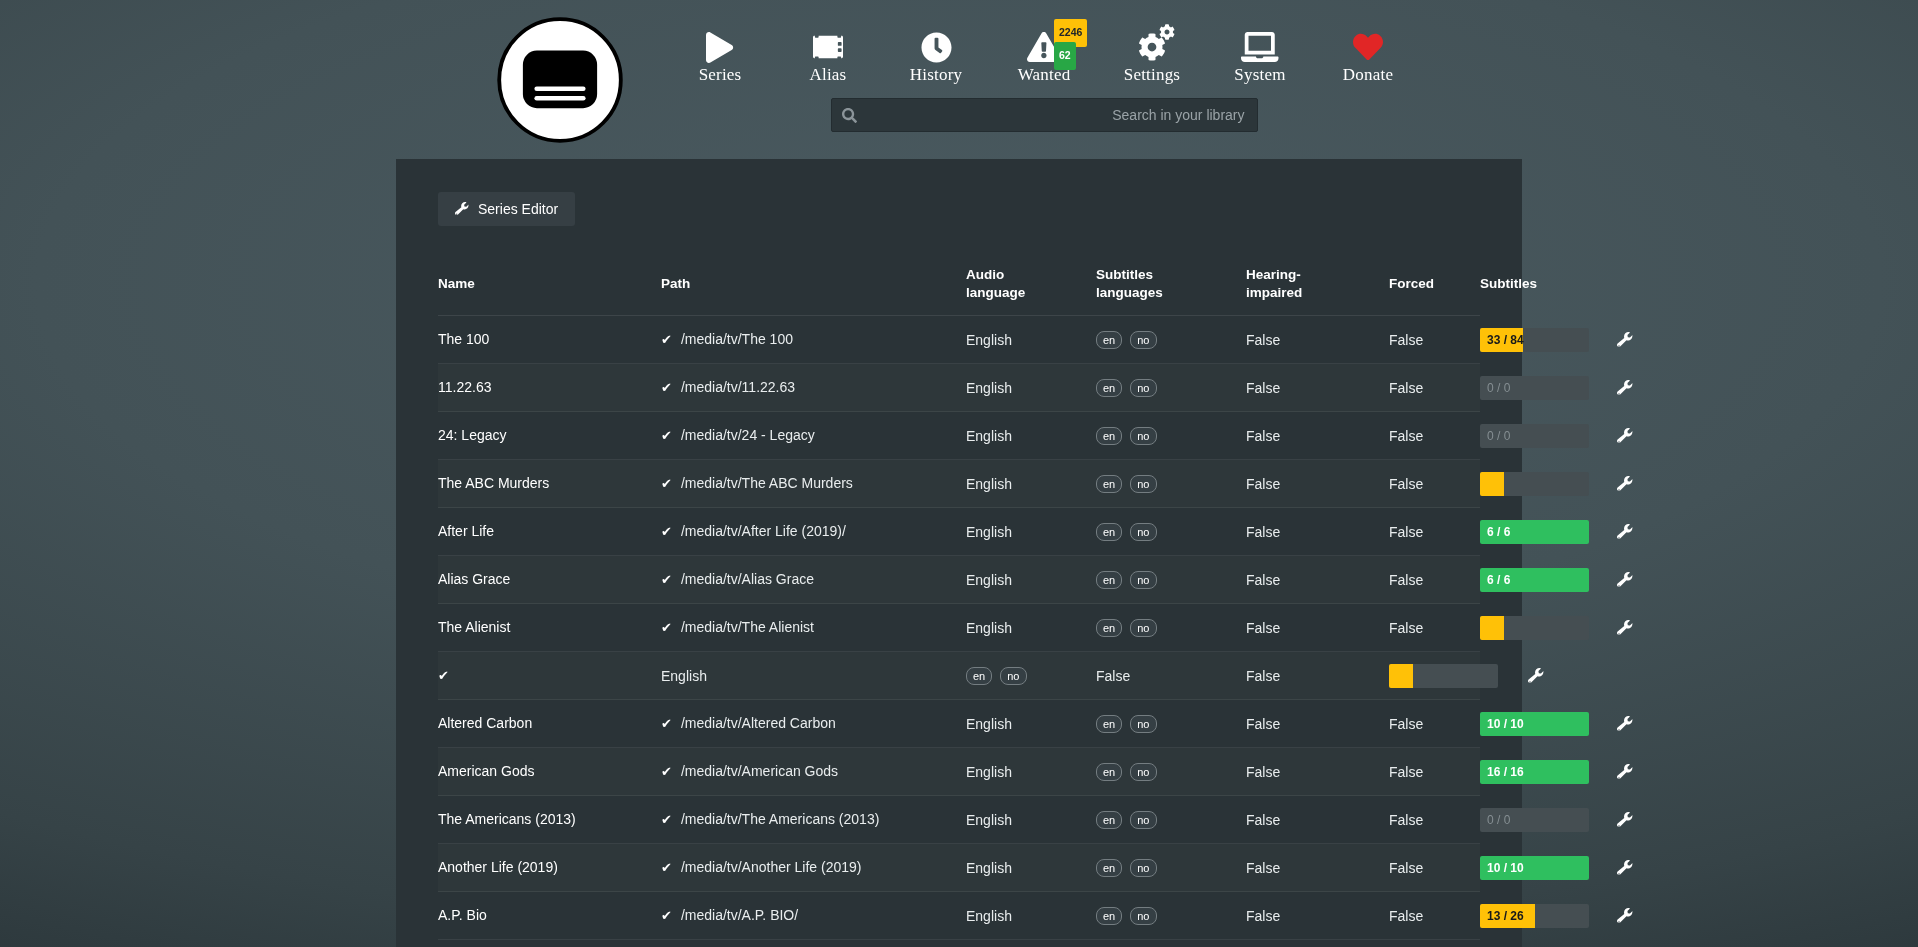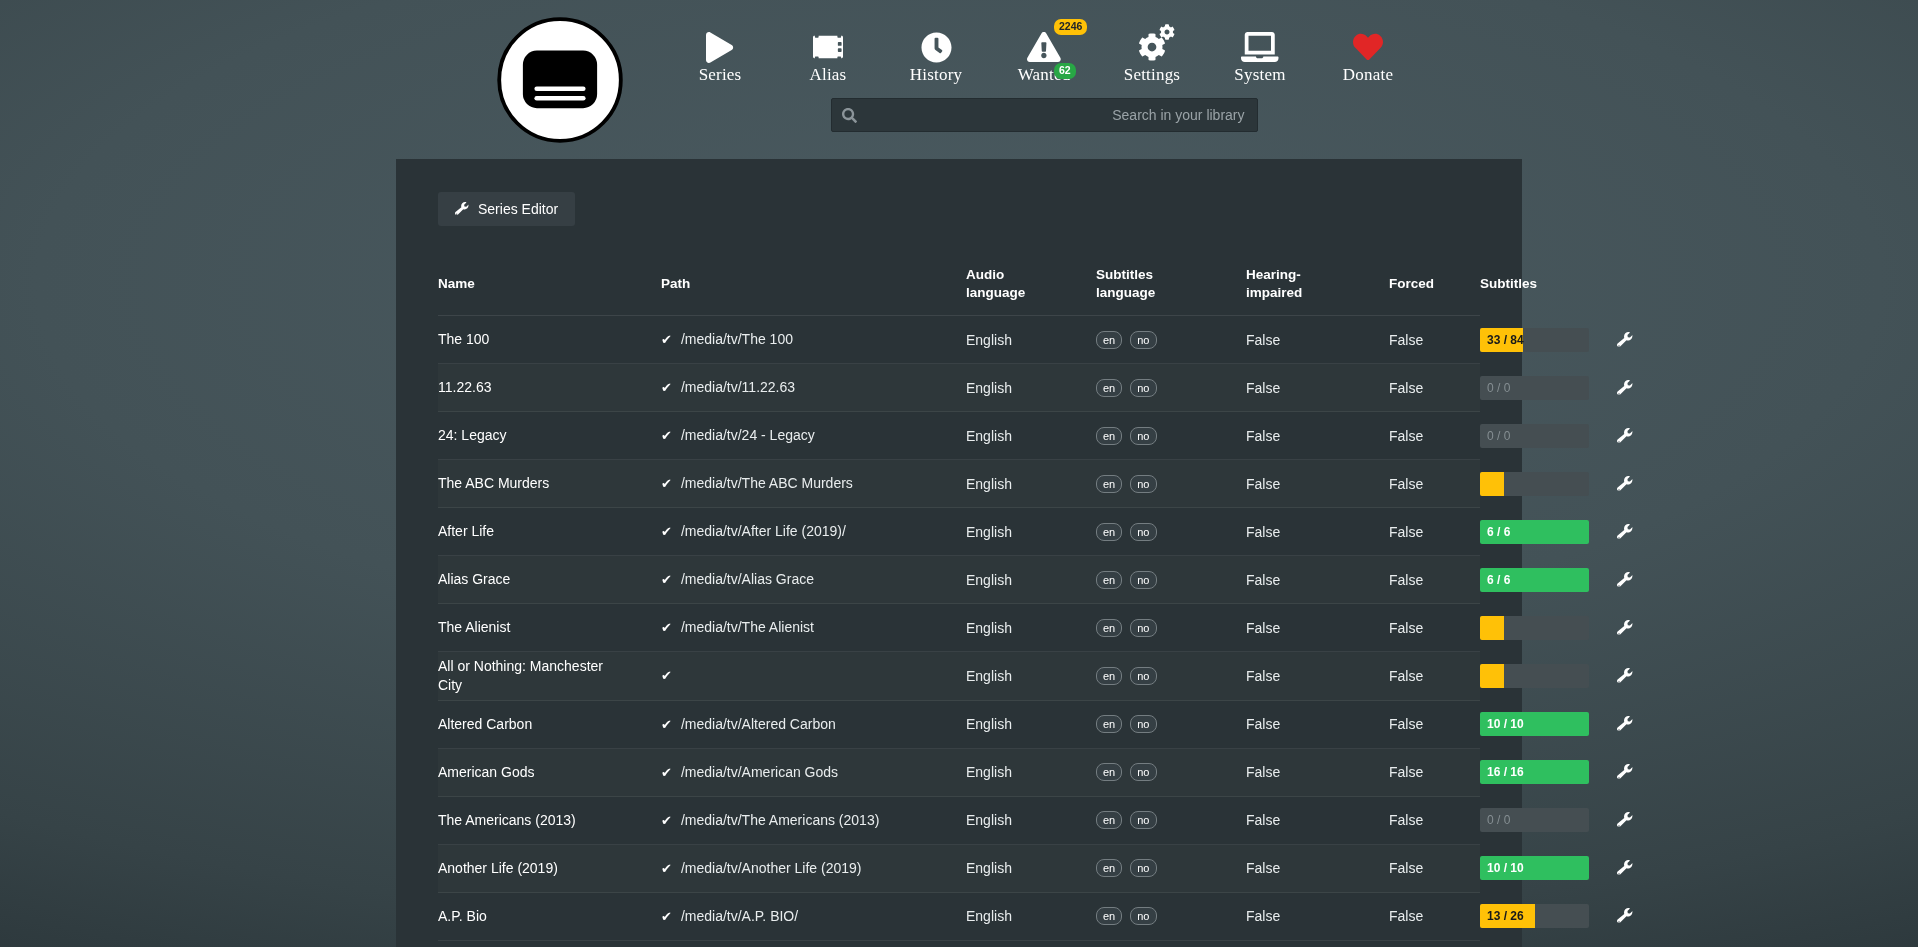--- a/index.html
+++ b/index.html
@@ -12,23 +12,23 @@
 
   
   .header-inner { display:flex; justify-content:center; align-items:flex-start; gap:42px; padding-top:16px; }
   .logo-wrap { width:128px; height:128px; flex:0 0 auto; cursor:pointer; }
   .nav-area { display:flex; flex-direction:column; align-items:center; margin-top:13px; }
   .nav { display:flex; }
   .nav-item { width:108px; display:flex; flex-direction:column; align-items:center; color:#fff; cursor:pointer; position:relative; }
   .nav-icon { height:36px; display:flex; align-items:center; justify-content:center; color:#fff; position:relative; }
   .nav-icon svg { display:block; }
   .nav-label { font-size:17px; margin-top:0; letter-spacing:.2px;font-family:Liberation Serif, serif; }
-  .nav-item .wbadge { position:absolute; left:64px; font-size:10.5px; font-weight:bold; padding:2px 5px; border-radius:7px; line-height:1.1;text-align:center; }
+  .nav-item .wbadge { position:absolute; left:64px; font-size:10.5px; font-weight:bold; padding:8px 5px; border-radius:2px; line-height:1.1;text-align:center; }
   .wbadge.yellow { top:-10px; background:#ffc107; color:#212529; }
-  .wbadge.green  { top:13px;  background:#28a745; color:#fff;margin-top:21px; }
+  .wbadge.green  { top:13px;  background:#28a745; color:#fff; }
   .donate-icon { color:#e12626; }
   .cogs { position:relative; }
   .cog-small { position:absolute; right:-9px; top:-5px; }
 
   .search-wrap { margin-top:13px; width:427px; height:34px; background:#2c363a; border:1px solid #232c30;
     border-radius:2px; display:flex; align-items:center; padding:0 10px; }
   .search-icon { color:#8b9499; display:flex; margin-right:8px; }
   .search-input { flex:1; background:transparent; border:none; outline:none; color:#cfd6d9; font-size:14px; font-family:"Liberation Sans",sans-serif;text-align:right; }
   .search-input::placeholder { color:#9aa3a7; }
 
@@ -171,21 +171,21 @@
         </svg>
     </span>
     <span>Series Editor</span>
   </button>
 
   <div class="table">
     <div class="thead">
       <div class="hcell">Name</div>
       <div class="hcell">Path</div>
       <div class="hcell">Audio language</div>
-      <div class="hcell">Subtitles language</div>
+      <div class="hcell">Subtitles languages</div>
       <div class="hcell">Hearing-impaired</div>
       <div class="hcell">Forced</div>
       <div class="hcell">Subtitles</div>
       <div class="hcell"></div>
     </div>
     <div class="tbody">
   <div class="trow">
     <div class="cell name">The 100</div>
     <div class="cell path">
       <span class="check">✔</span>
@@ -354,21 +354,20 @@
     <div class="cell tools">
       <span class="wrench-btn">
         <svg viewBox="0 0 512 512" height="16" fill="currentColor">
                 <path d="M507.73 109.1c-2.24-9.03-13.54-12.09-20.12-5.51l-74.36 74.36-67.88-11.31-11.31-67.88 74.36-74.36c6.62-6.62 3.43-17.9-5.66-20.16-47.38-11.74-99.55.91-136.58 37.93-39.64 39.64-50.55 97.1-34.05 147.2L18.74 368.8c-24.99 24.99-24.99 65.51 0 90.5 24.99 24.99 65.51 24.99 90.5 0l193.68-193.68c50.11 16.5 107.57 5.59 147.2-34.05 37.03-37.03 49.65-89.19 37.91-136.57zM64 472c-13.25 0-24-10.75-24-24 0-13.26 10.75-24 24-24s24 10.74 24 24c0 13.25-10.75 24-24 24z"></path>
               </svg>
       </span>
     </div>
   </div>
 
   <div class="trow">
-    <div class="cell name">All or Nothing: Manchester City</div>
     <div class="cell path">
       <span class="check">✔</span>
     </div>
     <div class="cell audio">English</div>
     <div class="cell langs"><span class="lang-badge">en</span><span class="lang-badge">no</span></div>
     <div class="cell hi">False</div>
     <div class="cell forced">False</div>
     <div class="cell subs">
       <div class="progress partial">
         <div class="bar" style="width: 22%;"></div>

